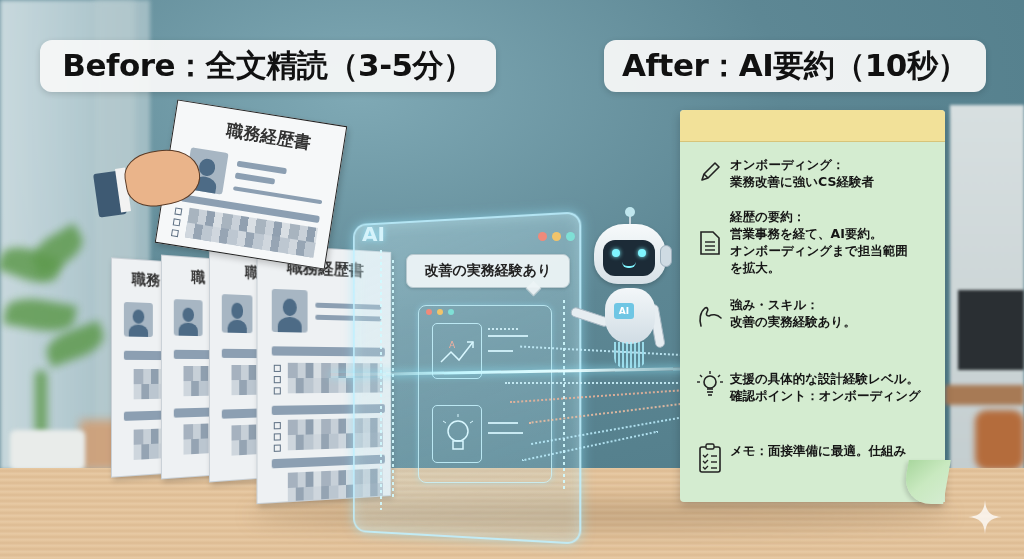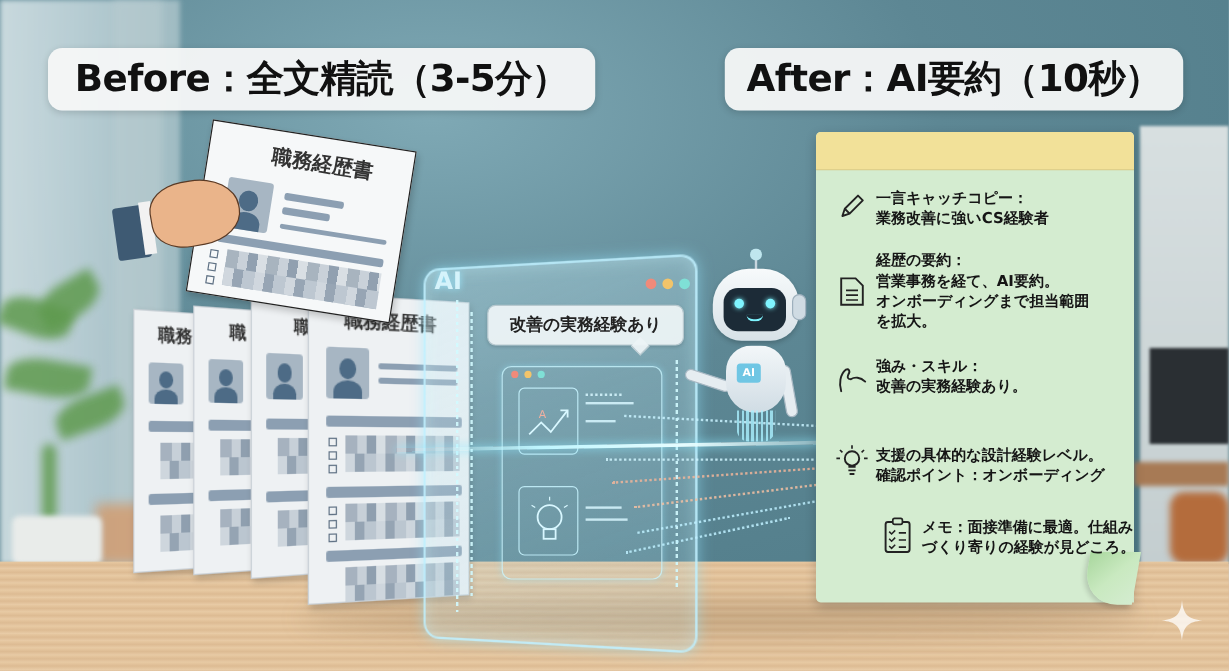--- a/index.html
+++ b/index.html
@@ -284,21 +284,21 @@
 <div class="note-top"></div>
 <div class="note-curl"></div>
 
 <div class="note-item" style="top:156px;">
   <div class="ico">
     <svg width="24" height="24" viewBox="0 0 24 24">
         <path d="M4 20 L6 14 L17 3 L21 7 L10 18 Z M6 14 L10 18" fill="none" stroke="#222" stroke-width="1.6" stroke-linejoin="round"></path>
       </svg>
   </div>
   <div class="txt">
-    <div>一言キャッチコピー：</div>
+    <div>オンボーディング：</div>
     <div>業務改善に強いCS経験者</div>
   </div>
 </div>
 
 <div class="note-item" style="top:208px;">
   <div class="ico" style="padding-top:22px;">
     <svg width="22" height="26" viewBox="0 0 22 26">
         <path d="M2 2 H14 L20 8 V24 H2 Z" fill="none" stroke="#222" stroke-width="1.6"></path>
         <line x1="6" y1="12" x2="16" y2="12" stroke="#222" stroke-width="1.4"></line>
         <line x1="6" y1="16" x2="16" y2="16" stroke="#222" stroke-width="1.4"></line>
@@ -338,32 +338,31 @@
         <line x1="1" y1="12" x2="4" y2="12" stroke="#222" stroke-width="1.4"></line>
         <line x1="24" y1="12" x2="27" y2="12" stroke="#222" stroke-width="1.4"></line>
       </svg>
   </div>
   <div class="txt">
     <div>支援の具体的な設計経験レベル。</div>
     <div>確認ポイント：オンボーディング</div>
   </div>
 </div>
 
-<div class="note-item" style="top:430px;justify-content:flex-end;">
+<div class="note-item" style="top:442px;">
   <div class="ico" style="padding-top:0;">
     <svg width="24" height="32" viewBox="0 0 24 32">
         <rect x="2" y="5" width="20" height="25" rx="2" fill="none" stroke="#222" stroke-width="1.6"></rect>
         <rect x="8" y="2" width="8" height="5" rx="1.5" fill="#d4ecd0" stroke="#222" stroke-width="1.4"></rect>
         <path d="M5 13 l2 2 l3 -3 M5 19 l2 2 l3 -3 M5 25 l2 2 l3 -3" fill="none" stroke="#222" stroke-width="1.3"></path>
         <line x1="13" y1="14" x2="19" y2="14" stroke="#222" stroke-width="1.4"></line>
         <line x1="13" y1="20" x2="19" y2="20" stroke="#222" stroke-width="1.4"></line>
         <line x1="13" y1="26" x2="19" y2="26" stroke="#222" stroke-width="1.4"></line>
       </svg>
   </div>
   <div class="txt">
     <div>メモ：面接準備に最適。仕組み</div>
-    <div>づくり寄りの経験が見どころ。</div>
   </div>
 </div>
 
 <svg class="sparkle" viewBox="0 0 34 34">
     <path d="M17 0 C18 12 22 16 34 17 C22 18 18 22 17 34 C16 22 12 18 0 17 C12 16 16 12 17 0 Z" fill="rgba(255,255,255,.75)"></path>
   </svg>
 
 </body></html>

